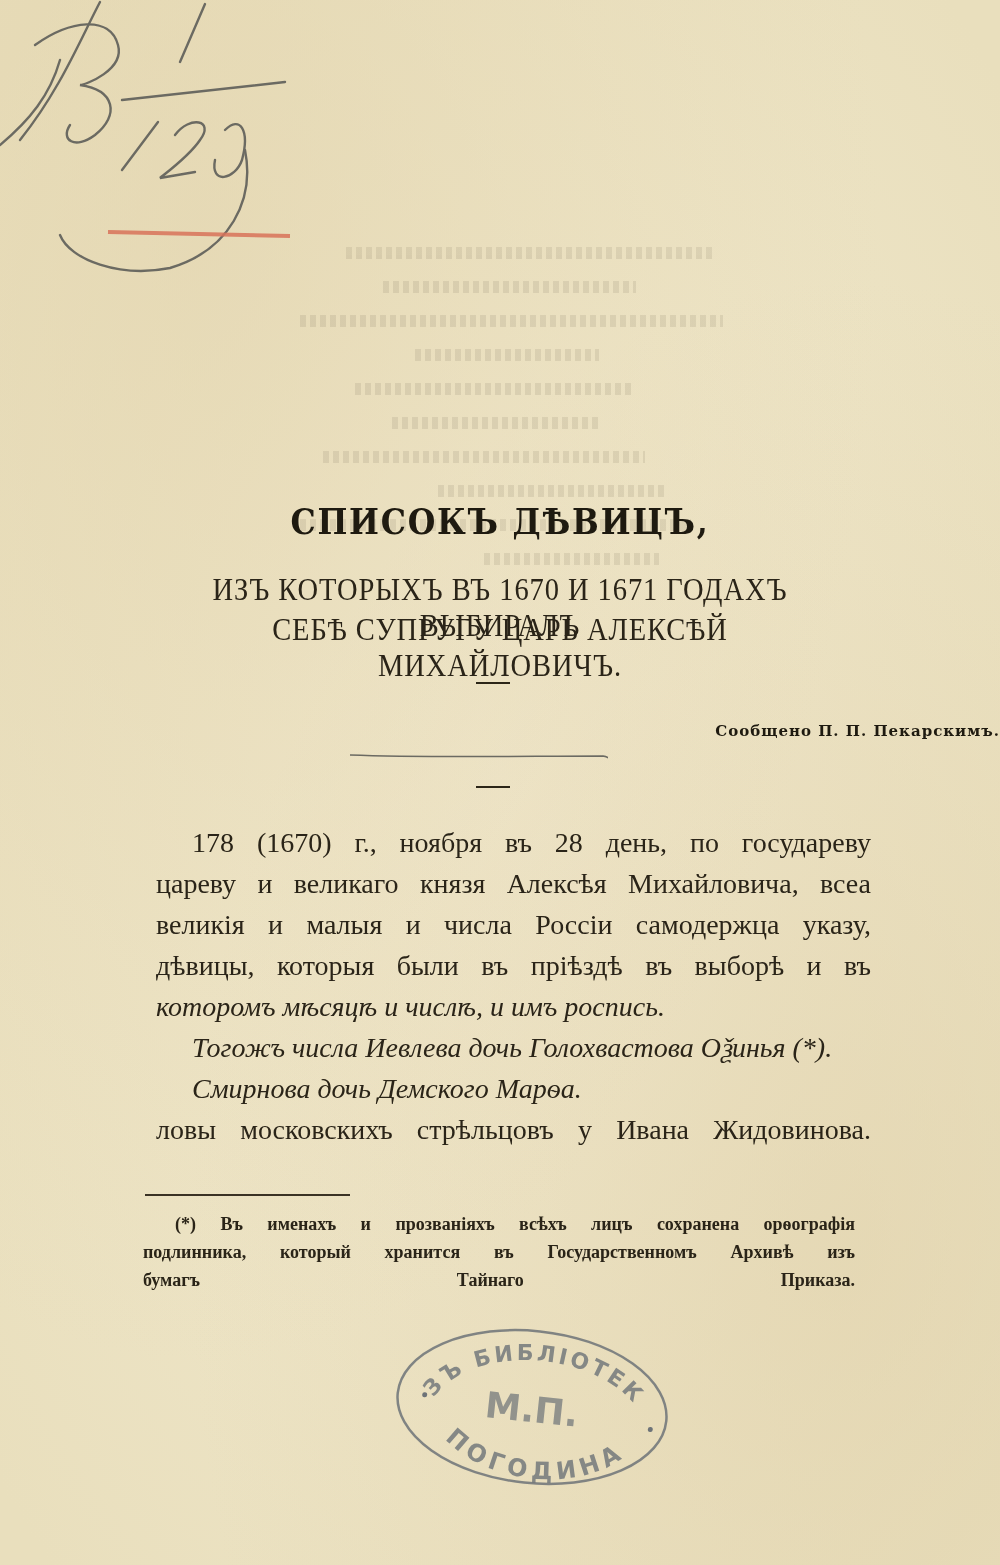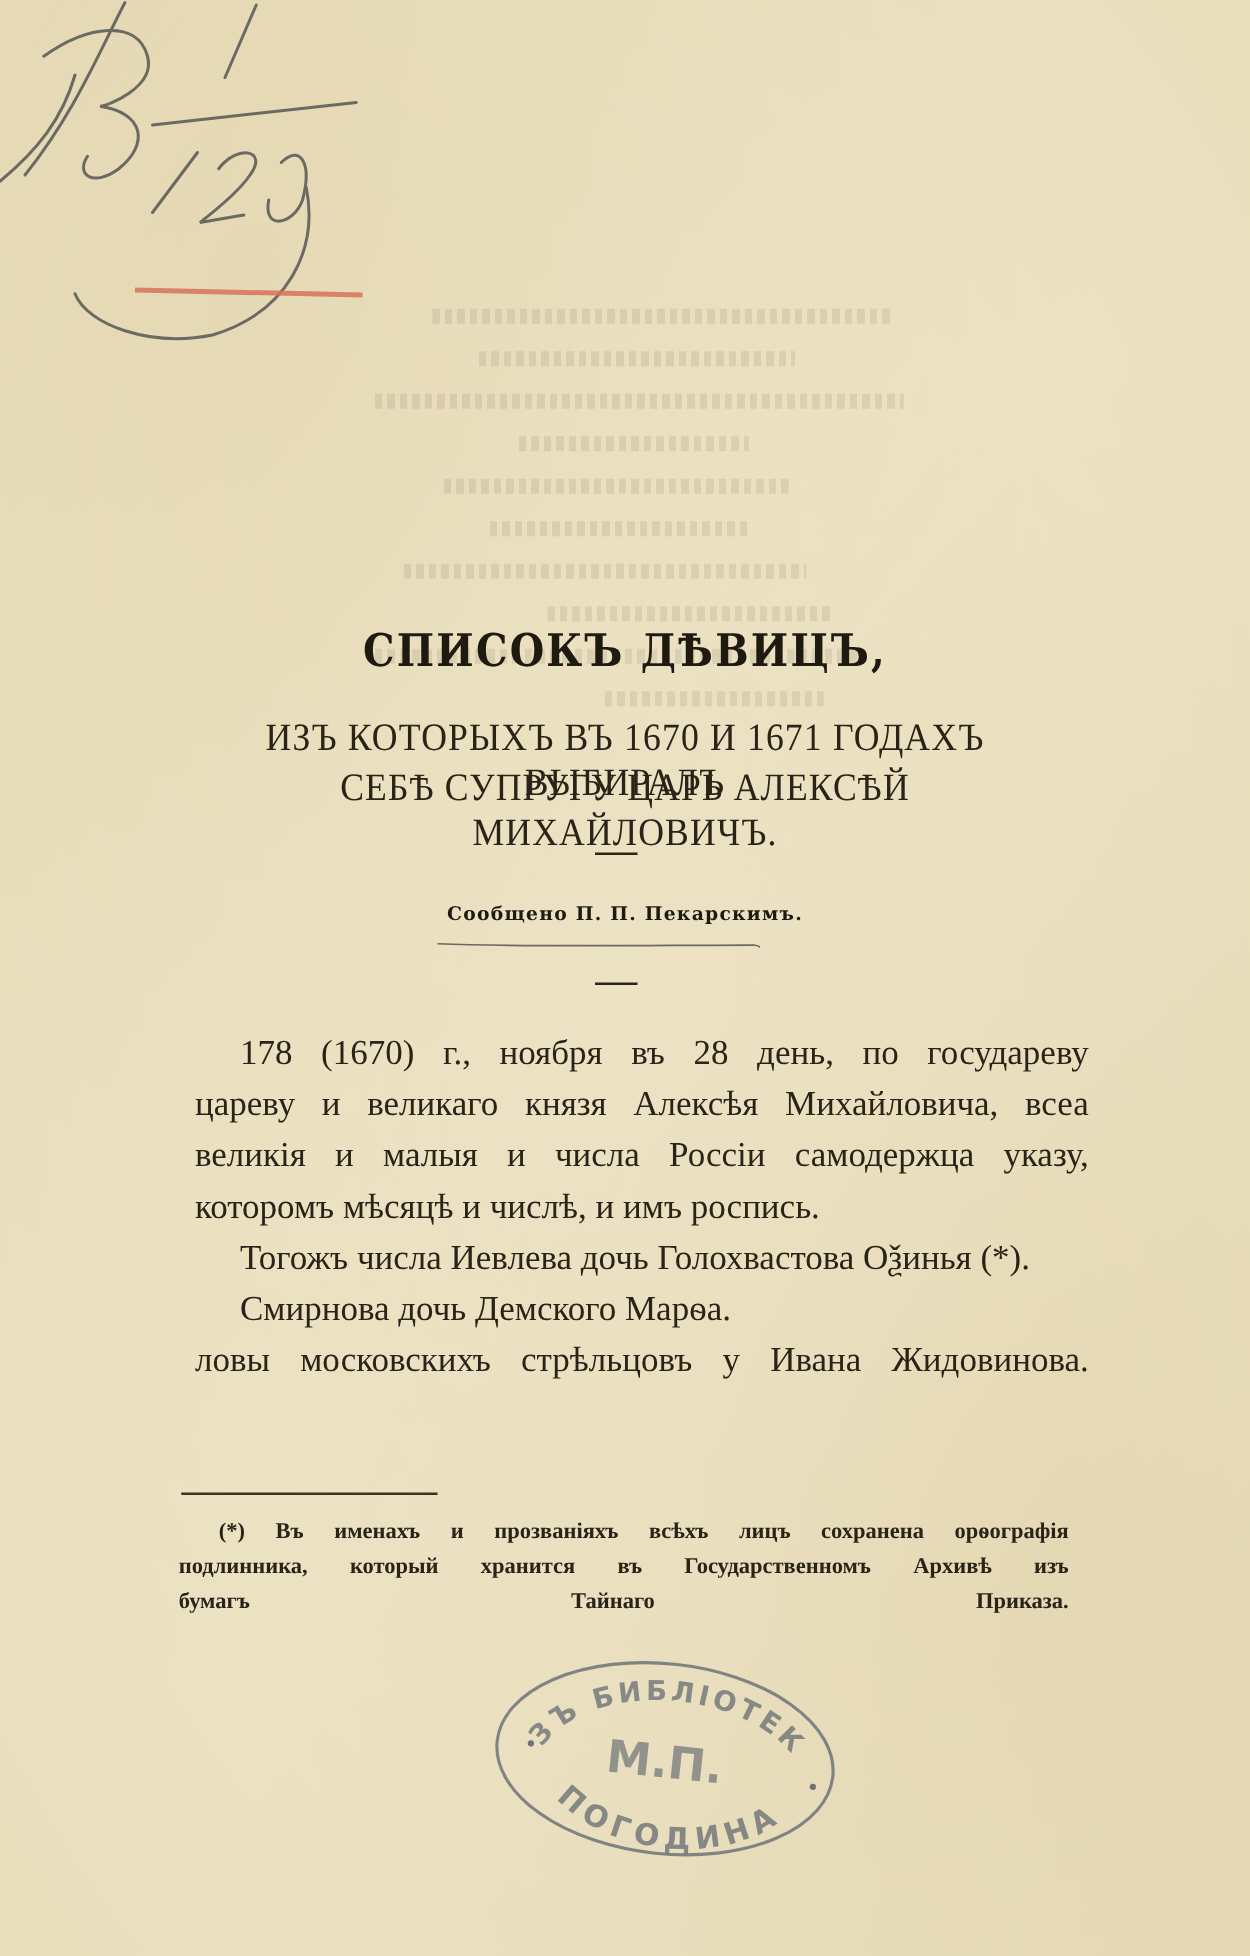--- a/index.html
+++ b/index.html
@@ -25,34 +25,34 @@
   .subtitle {
     position:absolute; left:140px; width:720px; text-align:center;
     font-family:"Liberation Serif",serif; font-size:31px; letter-spacing:1px;
     color:#2a2418; transform:scaleX(0.92);
   }
   .sub1 { top:572px; }
   .sub2 { top:612px; }
   .dash { position:absolute; left:476px; width:34px; height:2px; background:#2c2618; }
   .dash1 { top:682px; } .dash2 { top:786px; }
   .credit {
-    position:absolute; left:0; width:1000px; top:722px; text-align:center;
+    position:absolute; left:0; width:1000px; top:722px; text-align:right;
     font-family:"DejaVu Serif",serif; font-weight:bold; font-size:15px; letter-spacing:1px; color:#1e1a10;
   }
   .credit-underline { position:absolute; left:348px; top:752px; width:260px; height:10px; }
 
   .body {
     position:absolute; left:156px; width:715px; top:822px;
     font-family:"Liberation Serif",serif; font-size:28px; line-height:41px; color:#2a2418;
     text-align:justify;
   }
   .body p { margin:0; }
   .indent { text-indent:36px; }
   .line { display:block; text-align-last:justify; }
-  .line.last { text-align-last:left; }
+  .line.last { text-align-last:left;font-style:italic; }
 
   .fn-rule { position:absolute; left:145px; top:1194px; width:205px; height:2px; background:#3a3224; }
   .footnote {
     position:absolute; left:143px; width:712px; top:1210px;
     font-family:"Liberation Serif",serif; font-size:18px; line-height:28px;
     font-weight:bold; color:#2a2418;
   }
   .footnote .line { display:block;text-align:center; }
   .footnote .first { text-indent:32px; text-align-last:justify; }
 
@@ -100,20 +100,21 @@
 <svg class="credit-underline" viewBox="0 0 260 10">
   <path d="M2 3 C 80 6, 180 4, 255 4 C 262 5, 262 8, 262 9" stroke="#6b6a62" stroke-width="1.4" fill="none"></path>
 </svg>
 <div class="dash dash2"></div>
 
 <div class="body">
   <p class="indent">
     <span class="line">178 (1670) г., ноября въ 28 день, по государеву</span>
     <span class="line" style="text-indent:0">цареву и великаго князя Алексѣя Михайловича, всеа</span>
     <span class="line" style="text-indent:0">великія и малыя и числа Россіи самодержца указу,</span>
+    <span class="line" style="text-indent:0">дѣвицы, которыя были въ пріѣздѣ въ выборѣ и въ</span>
     <span class="line last" style="text-indent:0">которомъ мѣсяцѣ и числѣ, и имъ роспись.</span>
   </p>
   <p class="indent">
     <span class="line last">Тогожъ числа Иевлева дочь Голохвастова Оѯинья (*).</span>
   </p>
   <p class="indent">
     <span class="line last">Смирнова дочь Демского Марѳа.</span>
   </p>
   <p class="indent">
     <span class="line" style="text-indent:0">ловы московскихъ стрѣльцовъ у Ивана Жидовинова.</span>

